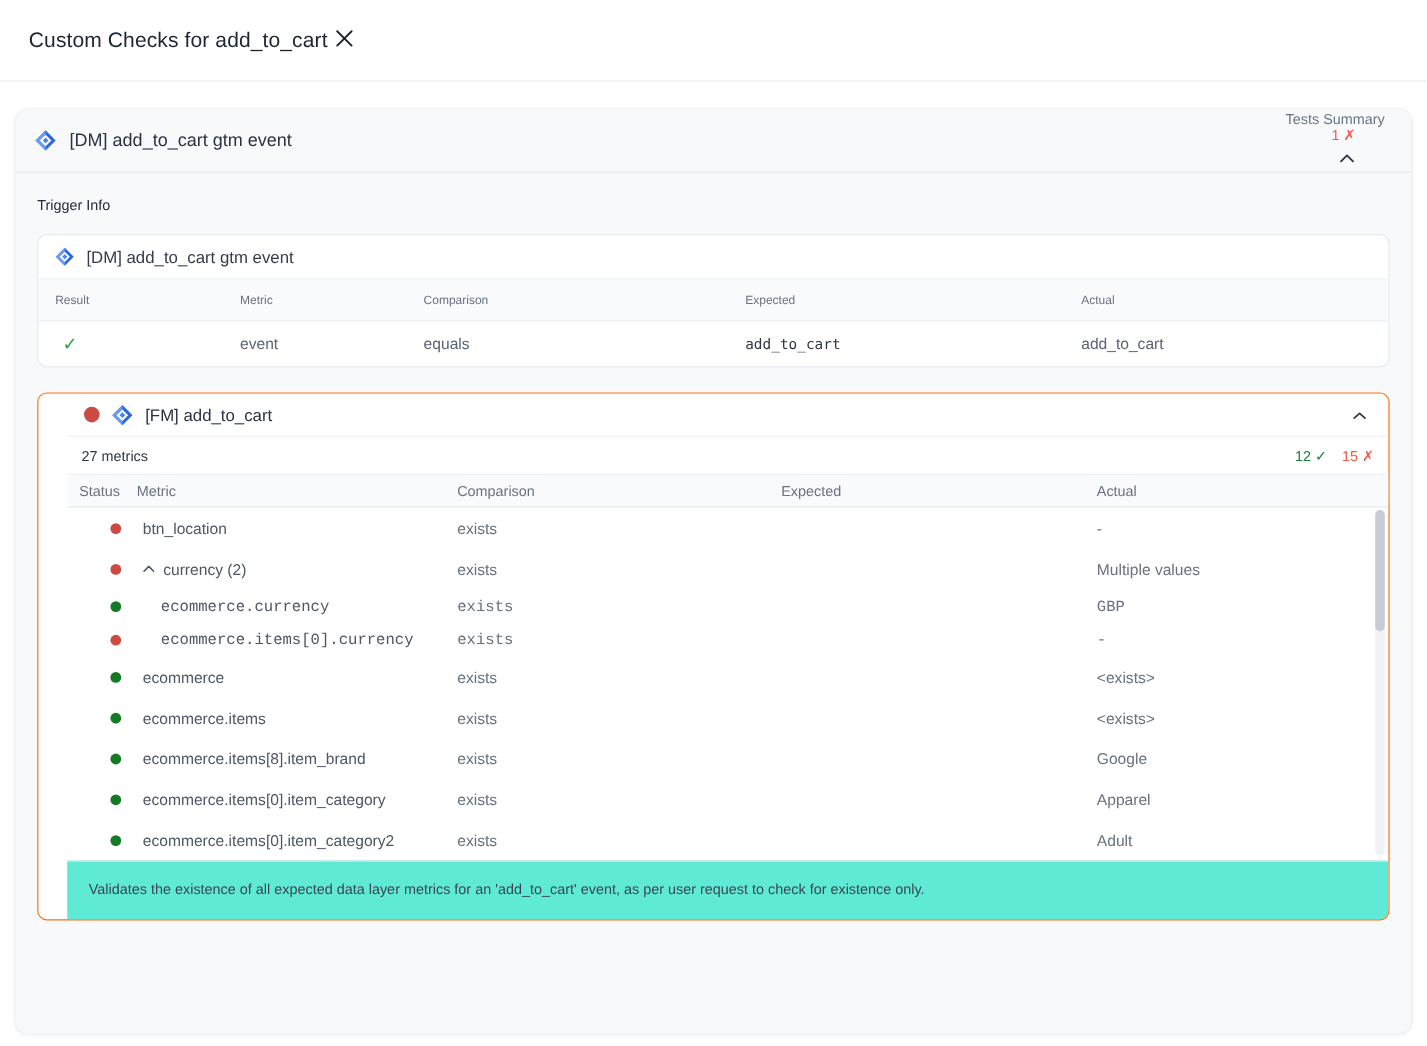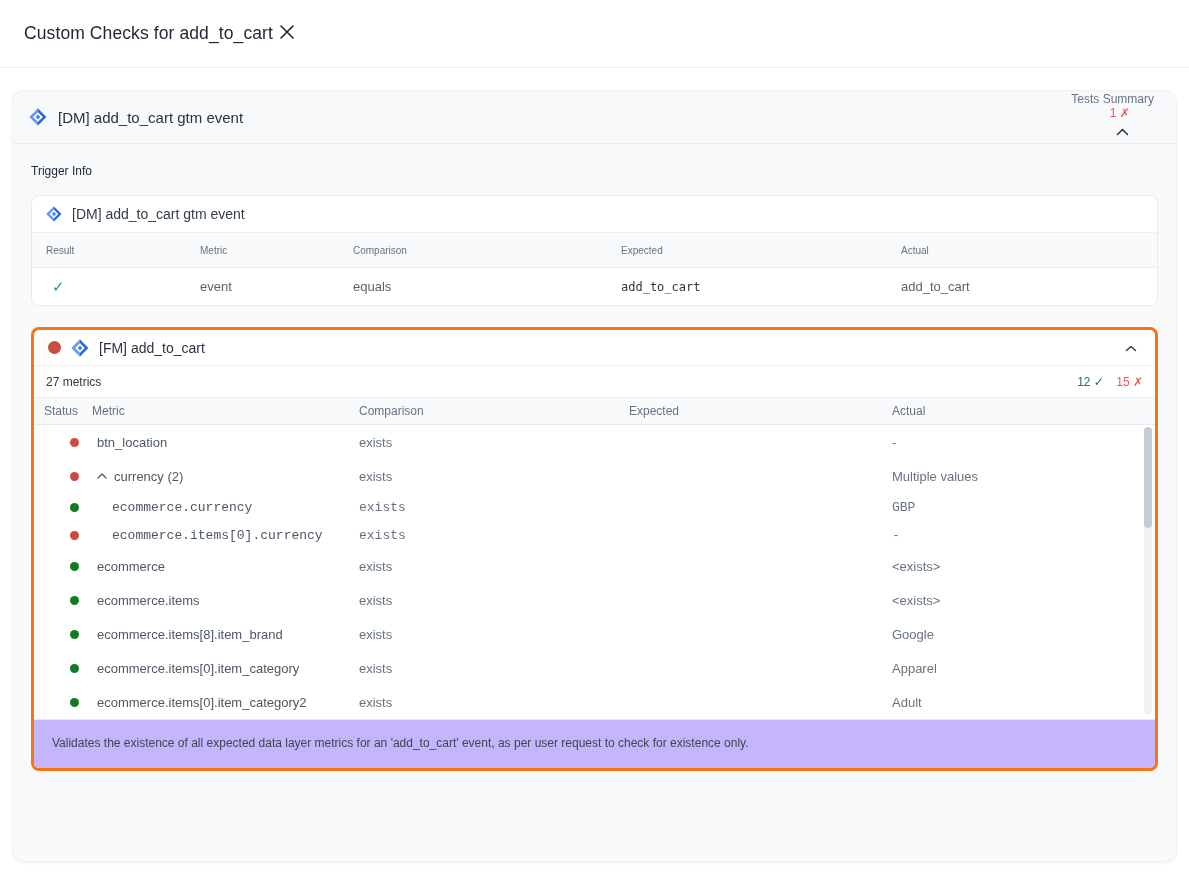--- a/index.html
+++ b/index.html
@@ -42,22 +42,22 @@
     padding-left:14px; align-items:center; }
   .tc-cols { height:35px; background:#f8fafc; border-bottom:1px solid #edf0f3;
     font-size:10px; color:#68727f; }
   .tc-row { height:37px; font-size:13px; color:#5b6472; }
   .check { color:#2ba13d; font-size:15px; padding-left:6px; }
   .mono { font-family:"DejaVu Sans Mono", monospace; font-size:12px; color:#2f3744; }
 
   .assoc-heading { margin-top:44px; }
 
   
-  .fm-card { margin-top:21px; background:#ffffff; border:3px solid #f97316;
-    border-radius:8px; overflow:hidden; }
+  .fm-card { margin-top:21px; background:#ffffff; border:1px solid #f97316;
+    border-radius:8px; overflow:hidden;padding-left:24px; }
   .fm-head { height:36px; display:flex; align-items:center; padding:0 14px;
     border-bottom:1px solid #edf0f3; cursor:pointer; }
   .big-dot { width:13px; height:13px; border-radius:50%; background:#cd4a42; margin-right:10px; }
   .fm-head .gtm { margin-right:10px; display:flex; }
   .fm-title { font-size:14px; color:#2a3342; }
   .fm-head .chev-btn { margin-left:auto; }
   .fm-summary { height:32px; display:flex; align-items:center; padding:0 12px;
     border-bottom:1px solid #edf0f3; }
   .metrics-count { font-size:12px; color:#2f3744; }
   .fm-summary .counts { margin-left:auto; font-size:12px; }
@@ -71,21 +71,21 @@
   .fm-row.sub { height:28px;font-family:Liberation Mono, monospace; }
   .cell.status { padding-left:26px; display:flex; align-items:center; }
   .dot { width:9px; height:9px; border-radius:50%; display:inline-block; }
   .dot.pass { background:#157a24; }
   .dot.fail { background:#cd4a42; }
   .cell.metric { padding-left:5px; display:flex; align-items:center; color:#4d5765; }
   .fm-row.sub .cell.metric { padding-left:20px; }
   .row-chev { display:inline-flex; margin-right:7px; }
   .cell.comparison, .cell.actual { color:#68727f; }
   .fm-desc { border-top:1px solid #e7eaee; padding:16px 18px 18px 18px;
-    font-size:12px; color:#3c4654; background:#c4b5fd; }
+    font-size:12px; color:#3c4654; background:#5eead4; }
 
   
   .sb-track { position:absolute; right:3px; top:2px; bottom:4px; width:8px;
     border-radius:4px; background:#f0f2f4; }
   .sb-thumb { position:absolute; right:3px; top:2px; height:101px; width:8px;
     border-radius:4px; background:#c6ccd4; cursor:grab; }
 </style>
 </head>
 <body>
 

